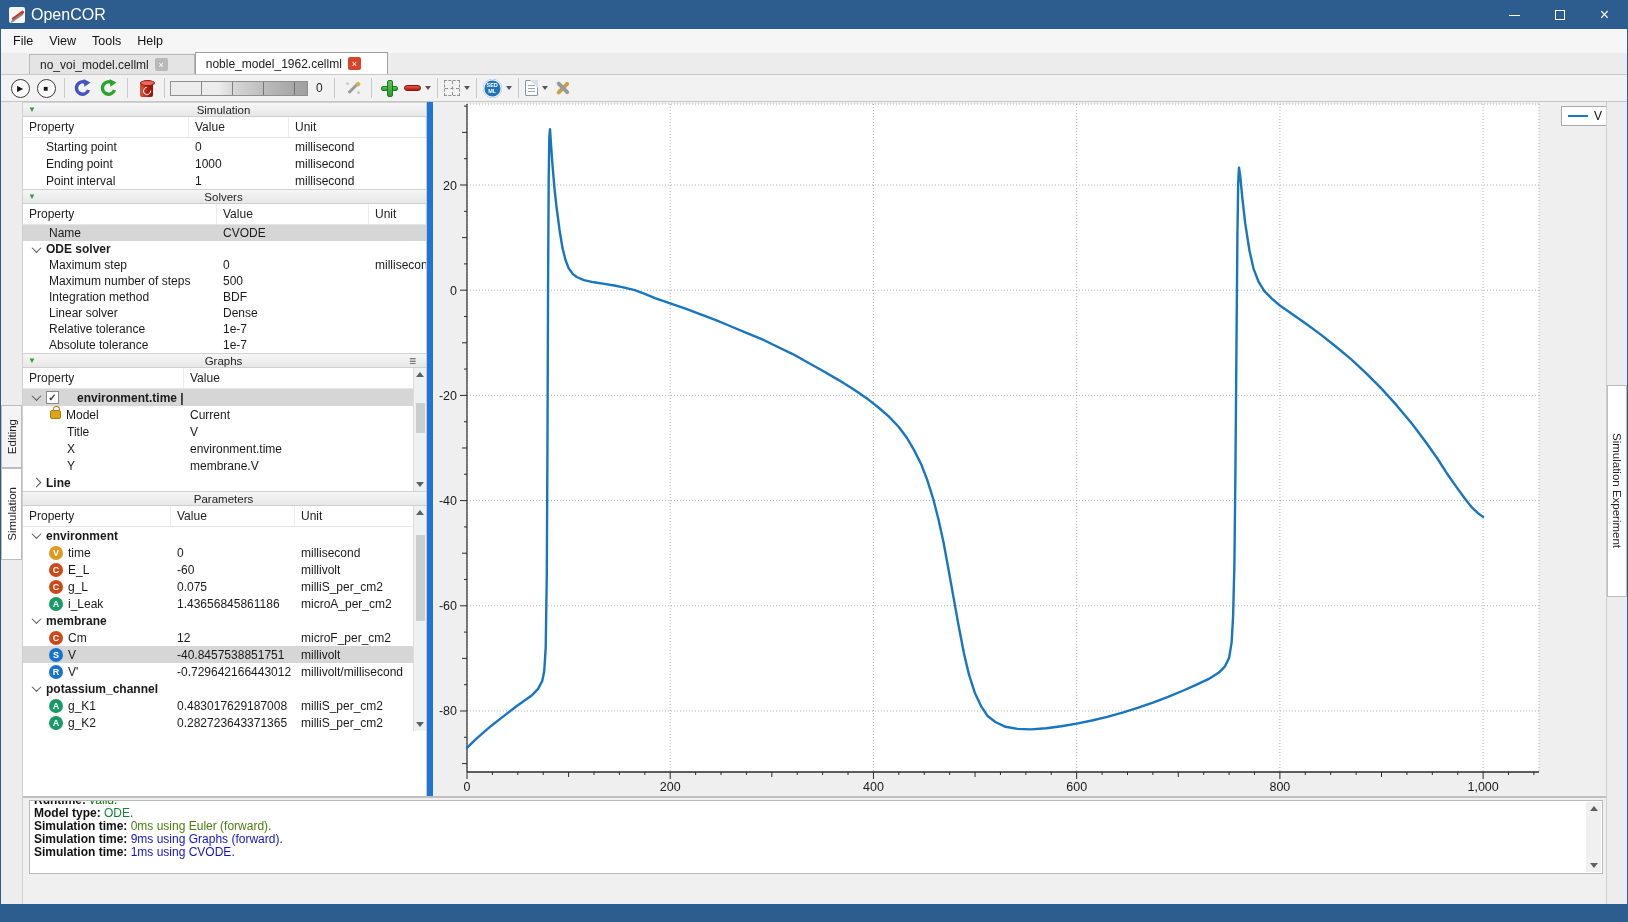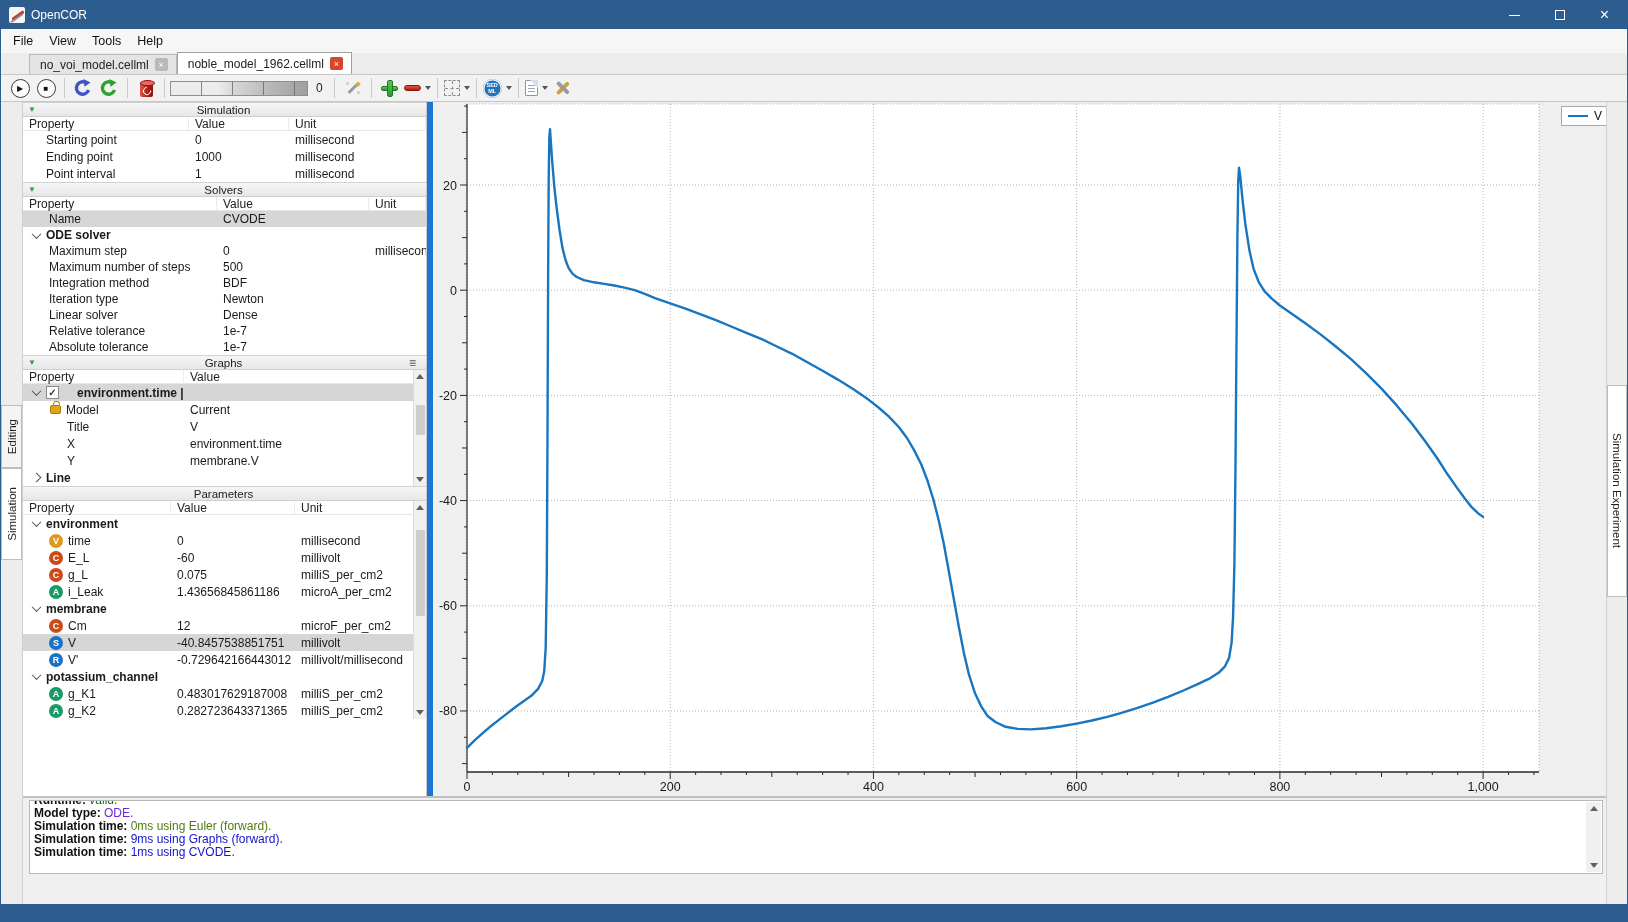--- a/index.html
+++ b/index.html
@@ -4,34 +4,34 @@
 <style>
   *{box-sizing:border-box;margin:0;padding:0}
   html,body{width:1628px;height:922px;font-family:"Liberation Sans",sans-serif;background:#f0f0f0;overflow:hidden}
   #frame{width:1628px;height:922px;border:1px solid #2d5c8e;display:flex;flex-direction:column;background:#f0f0f0}
 
   
   .titlebar{height:28px;background:#2d5c8e;display:flex;align-items:center;color:#fff;flex:none}
   .app-ico{width:16px;height:16px;background:#f5f5f5;border-radius:2px;margin:0 6px 0 8px;position:relative;overflow:hidden}
   .app-ico i{position:absolute;left:2px;top:7px;width:14px;height:3px;background:#c43b2e;transform:rotate(-35deg);border-radius:1px}
   .app-ico b{position:absolute;left:1px;top:10px;width:14px;height:2px;background:#8a8a8a;transform:rotate(-35deg)}
-  .t-title{font-size:12px}
+  .t-title{font-size:16px}
   .winbtns{margin-left:auto;display:flex;height:100%}
   .winbtn{width:45px;height:100%;display:flex;align-items:center;justify-content:center;color:#fff}
   .wmin{width:11px;height:1px;background:#fff}
   .wmax{width:10px;height:10px;border:1px solid #fff}
   .wclose{font-size:16px;line-height:16px}
 
   
   .menubar{height:24px;background:#f6f6f6;display:flex;align-items:center;font-size:12.5px;color:#111;flex:none;padding-left:4px}
   .menu-item{padding:3px 8px}
 
   
   .tabbar{height:22px;background:#ececec;display:flex;align-items:flex-end;padding-left:28px;flex:none;border-bottom:1px solid #c8c8c8}
-  .dtab{display:flex;align-items:center;gap:6px;font-size:12px;color:#222;padding:3px 8px 3px 10px;border:1px solid #b9b9b9;border-bottom:none;background:#e4e4e4;height:20px}
+  .dtab{display:flex;align-items:center;gap:6px;font-size:12px;color:#222;padding:3px 26px 3px 10px;border:1px solid #b9b9b9;border-bottom:none;background:#e4e4e4;height:20px}
   .dtab.active{background:#fff;height:22px;border-color:#a0a0a0}
   .tclose{width:13px;height:13px;border-radius:2px;display:flex;align-items:center;justify-content:center;font-size:9px;color:#fff}
   .tclose.gray{background:#b9b9b9}
   .tclose.red{background:#d9452c}
 
   
   .toolbar{height:27px;background:#f2f2f2;border-bottom:1px solid #c6c6c6;display:flex;align-items:center;padding:0 6px;flex:none}
   .tbtn{height:24px;min-width:24px;display:flex;align-items:center;justify-content:center;margin:0 1px}
   .tsep{width:1px;height:20px;background:#c9c9c9;margin:0 5px}
   .circ{width:19px;height:19px;border:1.6px solid #3a3a3a;border-radius:50%;display:flex;align-items:center;justify-content:center;font-size:8px;color:#141414;background:#fdfdfd}
@@ -78,21 +78,21 @@
   #center-col{flex:1;display:flex;flex-direction:column;min-width:0}
   #top-row{height:694px;display:flex;flex:none;min-width:0}
 
   
   #panel{width:404px;flex:none;background:#fff;border-right:1px solid #c9c9c9;overflow:hidden;font-size:12px;color:#1a1a1a}
   .sec-head{height:15px;background:linear-gradient(#f6f6f6,#e7e7e7);border-top:1px solid #d2d2d2;border-bottom:1px solid #cfcfcf;display:flex;align-items:center;font-size:11.5px;color:#222}
   .sec-head .tri{color:#2f9e44;font-size:8px;margin-left:5px;width:10px}
   .sec-head .sec-title{flex:1;text-align:center}
   .sec-head .hmb{width:14px;font-size:12px;color:#555;margin-right:3px}
   .sec-body{position:relative}
-  .colhead{display:grid;height:14px;border-bottom:1px solid #e6e6e6;align-items:center}
+  .colhead{display:grid;height:21px;border-bottom:1px solid #e6e6e6;align-items:center}
   .colhead span{padding-left:6px;border-right:1px solid #ececec;height:100%;display:flex;align-items:center;color:#222}
   .prow{display:grid;align-items:center;background:#fff}
   .prow.sel{background:#d6d6d6}
   .cell{display:flex;align-items:center;overflow:hidden;white-space:nowrap;padding-left:6px;height:100%}
   .cell.bold{font-weight:bold}
   .sp{display:inline-block;flex:none}
   .chev{width:7px;height:7px;border-right:1.4px solid #555;border-bottom:1.4px solid #555;display:inline-block;flex:none;margin:0 6px 0 2px}
   .chev.down{transform:rotate(45deg) translate(-1px,-1px)}
   .chev.right{transform:rotate(-45deg)}
   .chk{width:13px;height:13px;border:1px solid #8a8a8a;background:#fff;display:inline-flex;align-items:center;justify-content:center;font-size:10px;color:#333;flex:none;margin-right:4px}
@@ -332,28 +332,20 @@
                 </span>
                 <span class="cell">500</span>
                 <span class="cell"></span>
               </div>
               <div class="prow" style="grid-template-columns: 194px 152px 1fr; height: 16px;">
                 <span class="cell">
                   <span class="sp" style="width: 20px;"></span>
                   <span>Integration method</span>
                 </span>
                 <span class="cell">BDF</span>
-                <span class="cell"></span>
-              </div>
-              <div class="prow" style="grid-template-columns: 194px 152px 1fr; height: 16px;">
-                <span class="cell">
-                  <span class="sp" style="width: 20px;"></span>
-                  <span>Iteration type</span>
-                </span>
-                <span class="cell">Newton</span>
                 <span class="cell"></span>
               </div>
               <div class="prow" style="grid-template-columns: 194px 152px 1fr; height: 16px;">
                 <span class="cell">
                   <span class="sp" style="width: 20px;"></span>
                   <span>Linear solver</span>
                 </span>
                 <span class="cell">Dense</span>
                 <span class="cell"></span>
               </div>
@@ -671,21 +663,21 @@
             </svg>
             <div id="legend" style="left: 1128px; top: 4px;">
               <span class="lline" style="border-top-color: rgb(24, 117, 192);"></span>
               <span>V</span>
             </div>
           </div>
       </div>
       <div id="log-wrap">
         <div id="logbox">
             <div class="logline" style="margin-top: -7px;"><b>Runtime:</b><span style="color: rgb(10, 122, 10);"> valid.</span></div>
-            <div class="logline"><b>Model type:</b><span style="color: #6d28d9;"> ODE.</span></div>
+            <div class="logline"><b>Model type:</b><span style="color: #15803d;"> ODE.</span></div>
             <div class="logline"><b>Simulation time:</b><span style="color: #4d7c0f;"> 0ms using Euler (forward).</span></div>
             <div class="logline"><b>Simulation time:</b><span style="color: rgb(20, 20, 200);"> 9ms using Graphs (forward).</span></div>
             <div class="logline"><b>Simulation time:</b><span style="color: rgb(20, 20, 200);"> 1ms using CVODE.</span></div>
             <div id="log-sbar">
               <span class="sarr up"></span>
               <span class="sarr dn"></span>
             </div>
           </div>
       </div>
     </div>

